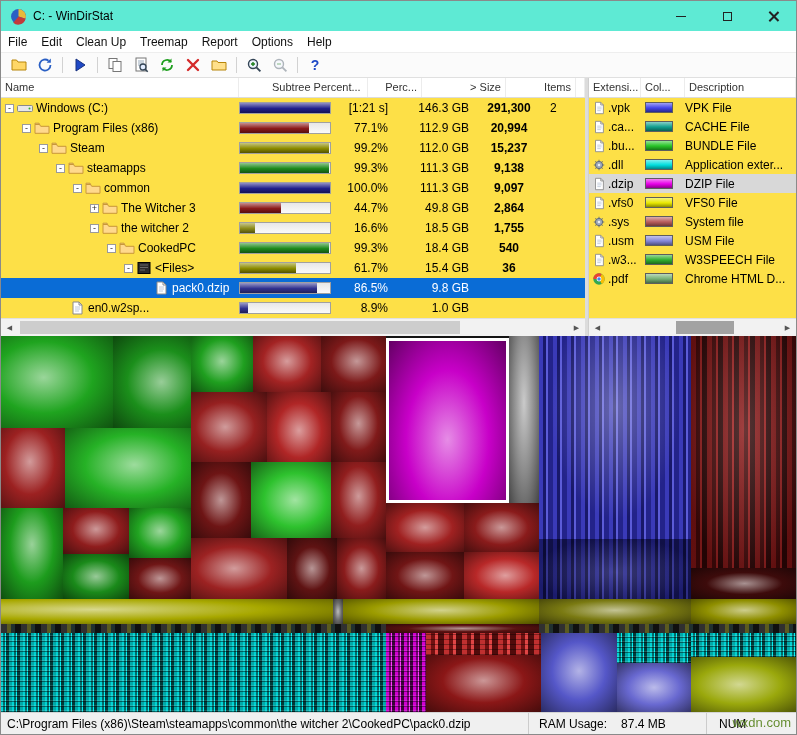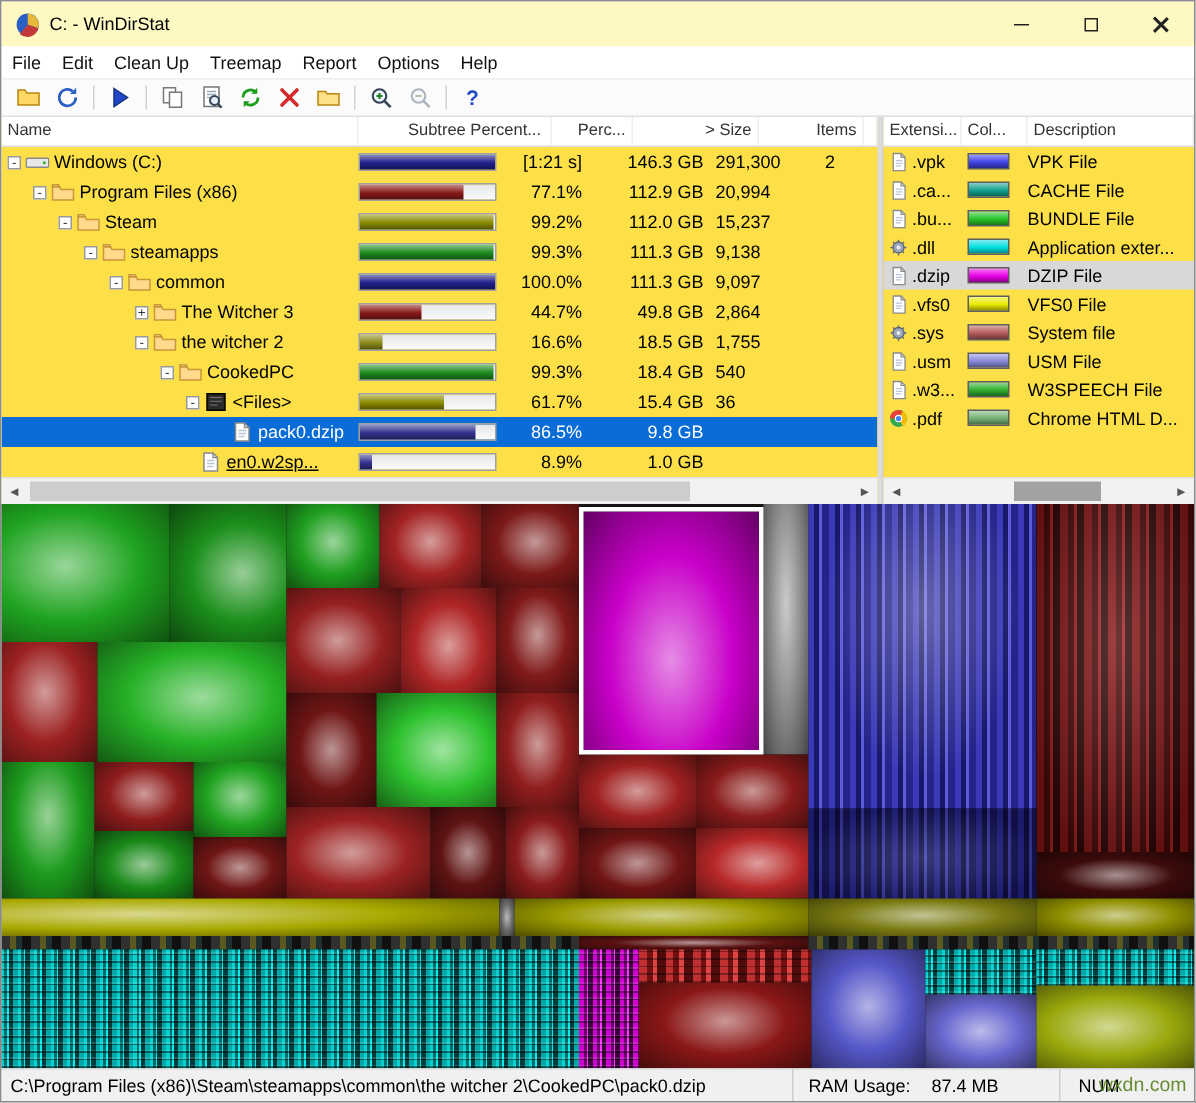--- a/index.html
+++ b/index.html
@@ -1,20 +1,20 @@
 <!DOCTYPE html>
 <html><head>
 <meta charset="utf-8">
 <style>
   * { margin:0; padding:0; box-sizing:border-box; font-family:"Liberation Sans","DejaVu Sans",sans-serif; }
   html,body { background:#ffffff; }
   .window { width:797px; height:735px; border:1px solid #8a8a8a; background:#fff; display:flex; flex-direction:column; overflow:hidden; position:relative; }
 
   
-  .titlebar { flex:0 0 30px; display:flex; align-items:center; background:#fef9c3;text-align:center; }
+  .titlebar { flex:0 0 30px; display:flex; align-items:center; background:#5eead4;text-align:center; }
   .app-icon { width:17px; height:17px; margin:0 6px 0 9px; flex:0 0 17px; }
   .app-icon svg { width:100%; height:100%; }
   .title { font-size:12px; color:#000; }
   .win-controls { margin-left:auto; display:flex; height:100%; }
   .win-btn { width:46px; height:100%; display:flex; align-items:center; justify-content:center; }
   .glyph-min { width:10px; height:1px; background:#222; }
   .glyph-max { width:9px; height:9px; border:1px solid #222; }
   .glyph-close { position:relative; width:11px; height:11px; }
   .glyph-close:before, .glyph-close:after { content:""; position:absolute; left:5px; top:-1px; width:1.5px; height:13px; background:#222; }
   .glyph-close:before { transform:rotate(45deg); }
@@ -56,21 +56,21 @@
   .c-name { width:238px; flex:0 0 238px; display:flex; align-items:center; overflow:hidden; }
   .expander { width:9px; height:9px; flex:0 0 9px; border:1px solid #9a9a9a; background:#fff; color:#333; font-size:9px; line-height:7px; text-align:center; margin-right:3px; }
   .exp-spacer { width:12px; flex:0 0 12px; }
   .row-icon { width:16px; height:14px; flex:0 0 16px; margin-right:3px; }
   .row-icon svg { width:16px; height:14px; display:block; }
   .c-bar { width:100px; flex:0 0 100px; }
   .bartrack { width:92px; height:12px; border:1px solid #a0a0a0; background:linear-gradient(180deg,#e7e7e7,#fafafa); }
   .barfill { height:100%; }
   .c-perc { width:54px; flex:0 0 54px; text-align:right; padding-right:5px; }
   .c-size { width:84px; flex:0 0 84px; text-align:right; padding-right:8px; }
-  .c-items { width:70px; flex:0 0 70px; text-align:left; padding-right:6px; }
+  .c-items { width:70px; flex:0 0 70px; text-align:center; padding-right:6px;font-weight:bold; }
   .c-extra { flex:1; overflow:hidden; padding-left:3px; }
 
   
   .erow { height:19px; display:flex; align-items:center; font-size:12px; white-space:nowrap; }
   .erow.sel { background:#d8d8d8; }
   .e-ext { width:52px; flex:0 0 52px; display:flex; align-items:center; padding-left:3px; overflow:hidden; }
   .e-icon { width:14px; height:14px; flex:0 0 14px; margin-right:2px; }
   .e-icon svg { width:14px; height:14px; display:block; }
   .e-col { width:44px; flex:0 0 44px; display:flex; align-items:center; }
   .swatch { width:28px; height:11px; border:1px solid #5d5d5d; margin-left:4px; }
@@ -465,21 +465,21 @@
               <div class="bartrack">
                 <div class="barfill" style="width: 86%; background: linear-gradient(rgb(153, 153, 199) 0%, rgb(50, 50, 143) 55%, rgb(30, 30, 86) 100%);"></div>
               </div>
             </div>
             <div class="c-perc">86.5%</div>
             <div class="c-size">9.8 GB</div>
             <div class="c-items"></div>
             <div class="c-extra"></div>
           </div>
           <div class="drow">
-            <div class="c-name" style="padding-left: 119px; text-decoration: underline;">
+            <div class="c-name" style="padding-left: 56px;">
               <span class="exp-spacer"></span>
               <span class="row-icon">
                 <svg viewBox="0 0 16 14">
                   <path d="M4 1h6l3 3v9H4z" fill="#fff" stroke="#8a8a8a"></path>
                   <path d="M10 1v3h3" fill="none" stroke="#8a8a8a"></path>
                   <path d="M6 6h5M6 8h5M6 10h4" stroke="#b9c4d6" stroke-width="0.9"></path>
                 </svg>
               </span>
               <span>en0.w2sp...</span>
             </div>

